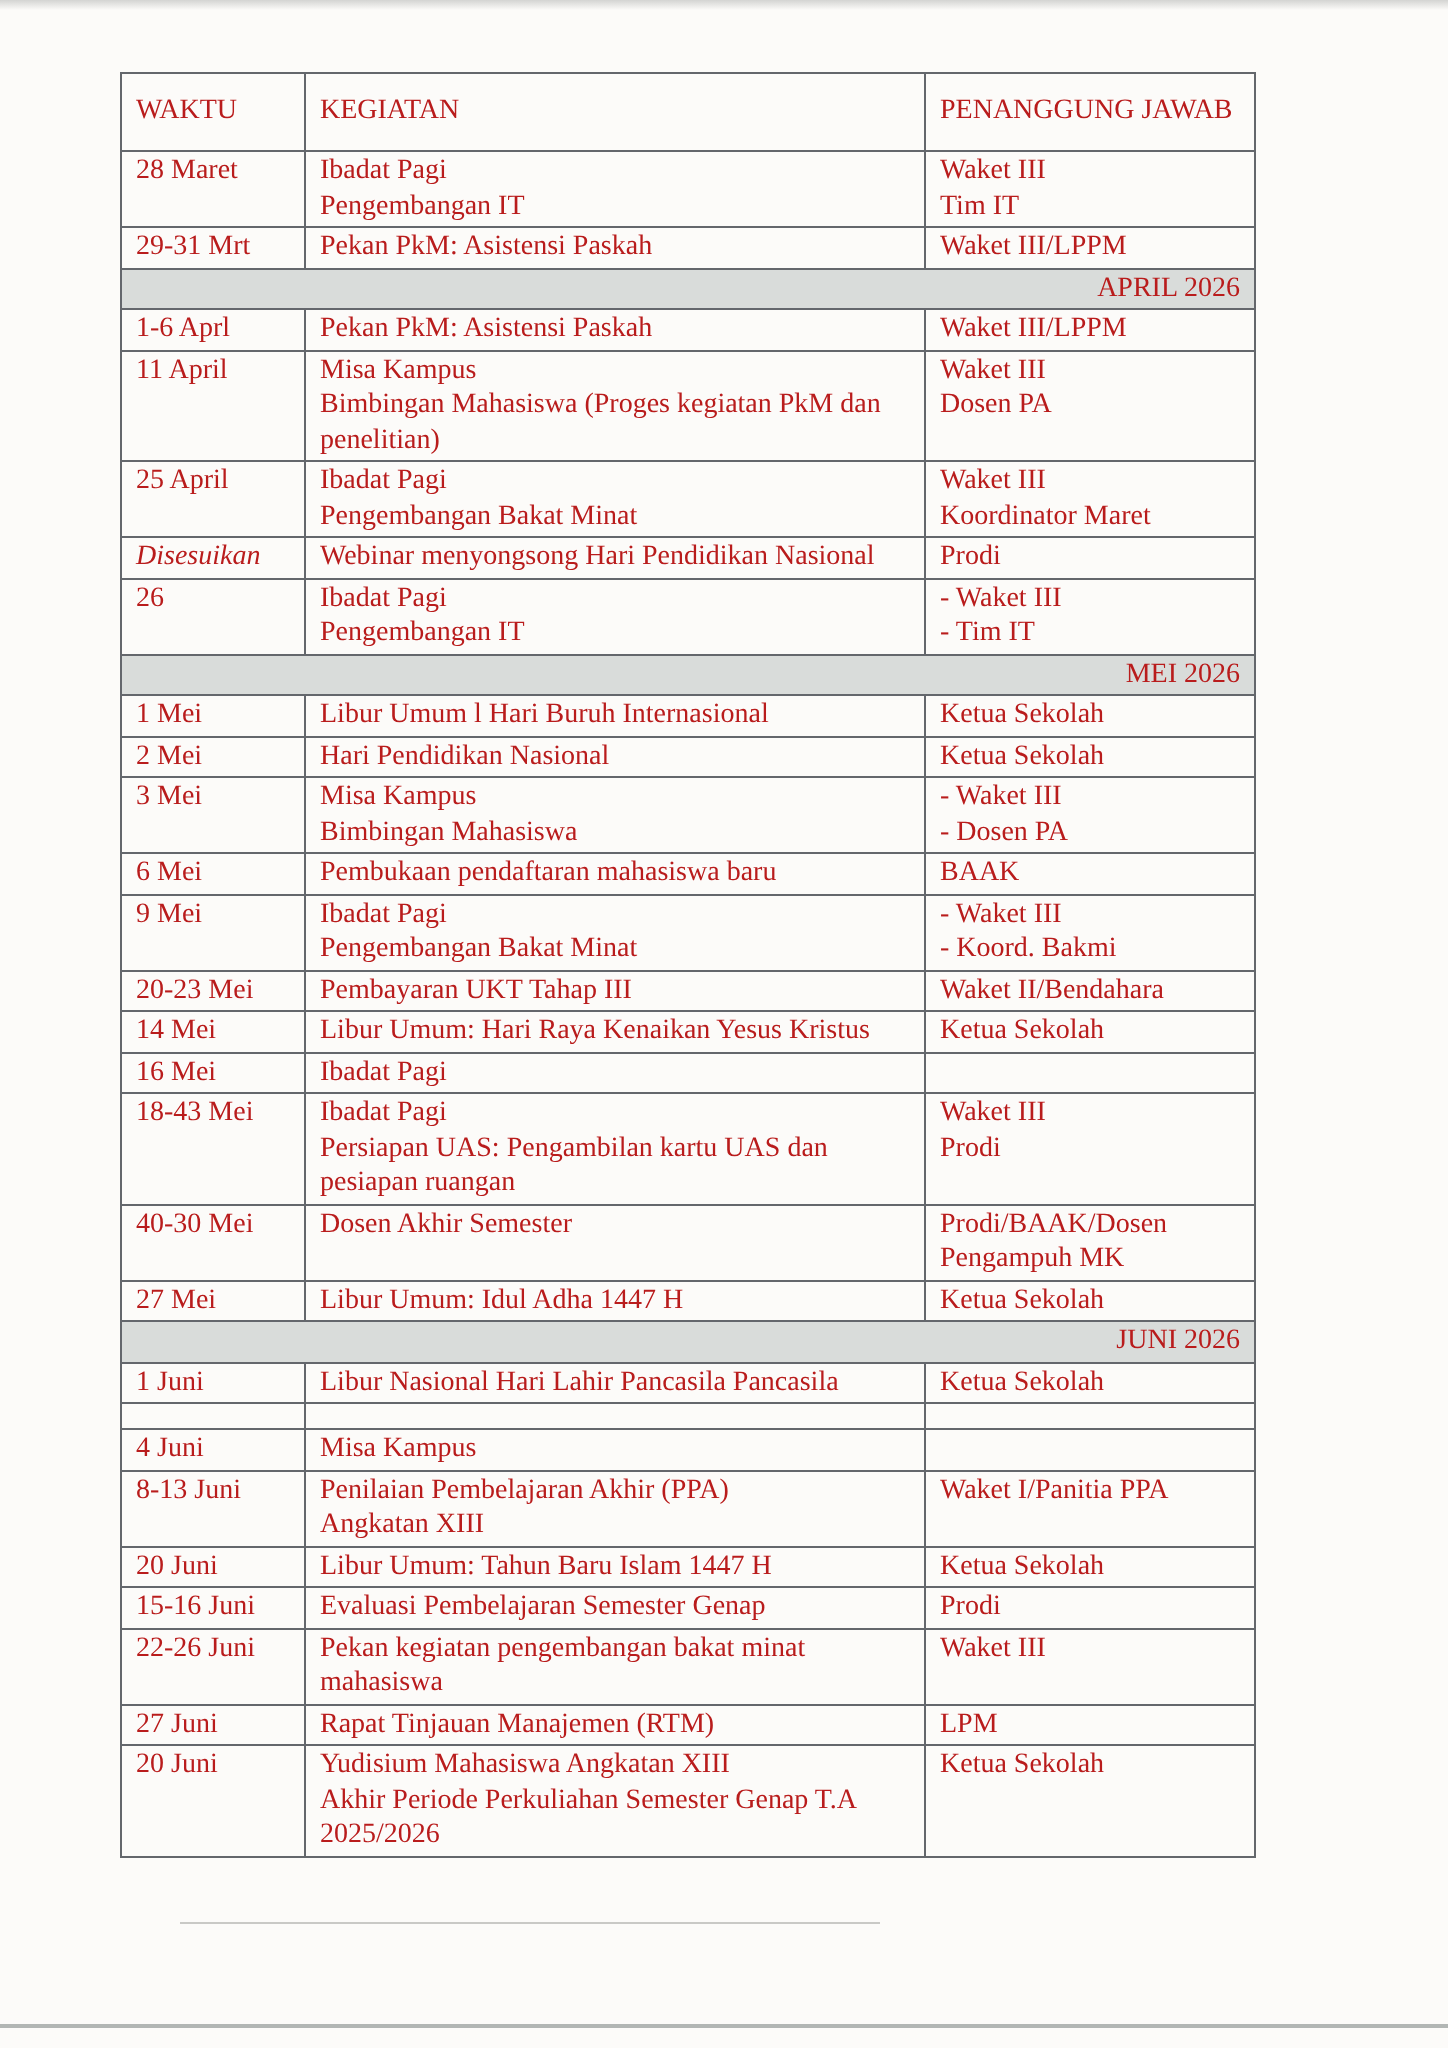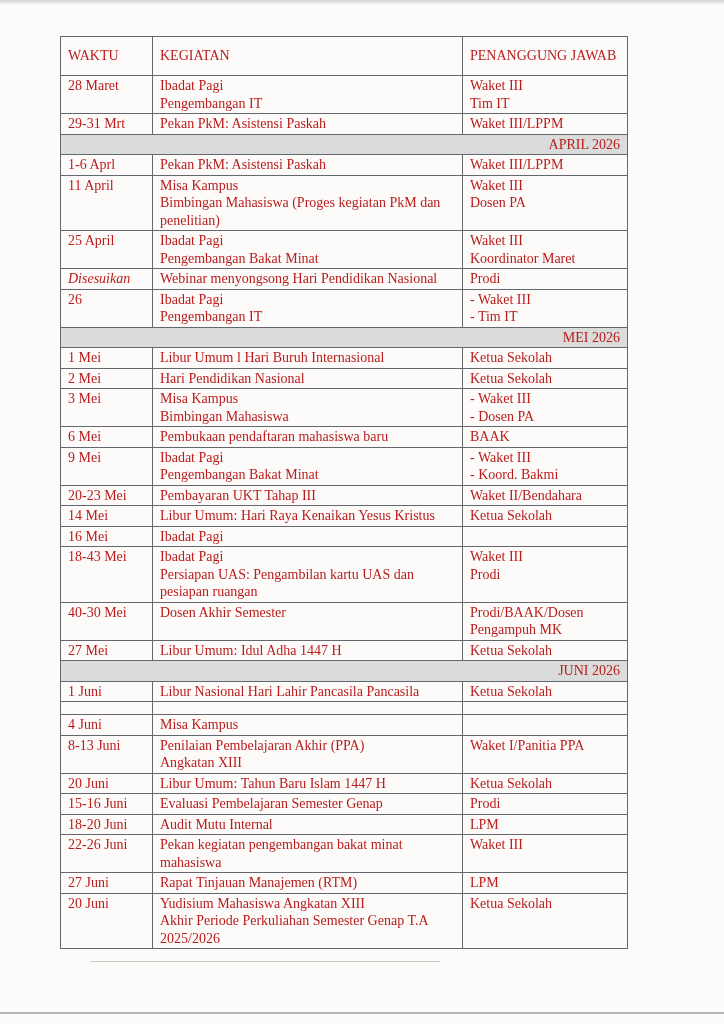--- a/index.html
+++ b/index.html
@@ -306,29 +306,20 @@
         <tr>
           <td class="waktu">15-16 Juni</td>
           <td class="kegiatan">
             <div class="line">Evaluasi Pembelajaran Semester Genap</div>
           </td>
           <td class="pj">
             <div class="line">Prodi</div>
           </td>
         </tr>
         <tr>
-          <td class="waktu">18-20 Juni</td>
-          <td class="kegiatan">
-            <div class="line">Audit Mutu Internal</div>
-          </td>
-          <td class="pj">
-            <div class="line">LPM</div>
-          </td>
-        </tr>
-        <tr>
           <td class="waktu">22-26 Juni</td>
           <td class="kegiatan">
             <div class="line">Pekan kegiatan pengembangan bakat minat mahasiswa</div>
           </td>
           <td class="pj">
             <div class="line">Waket III</div>
           </td>
         </tr>
         <tr>
           <td class="waktu">27 Juni</td>

